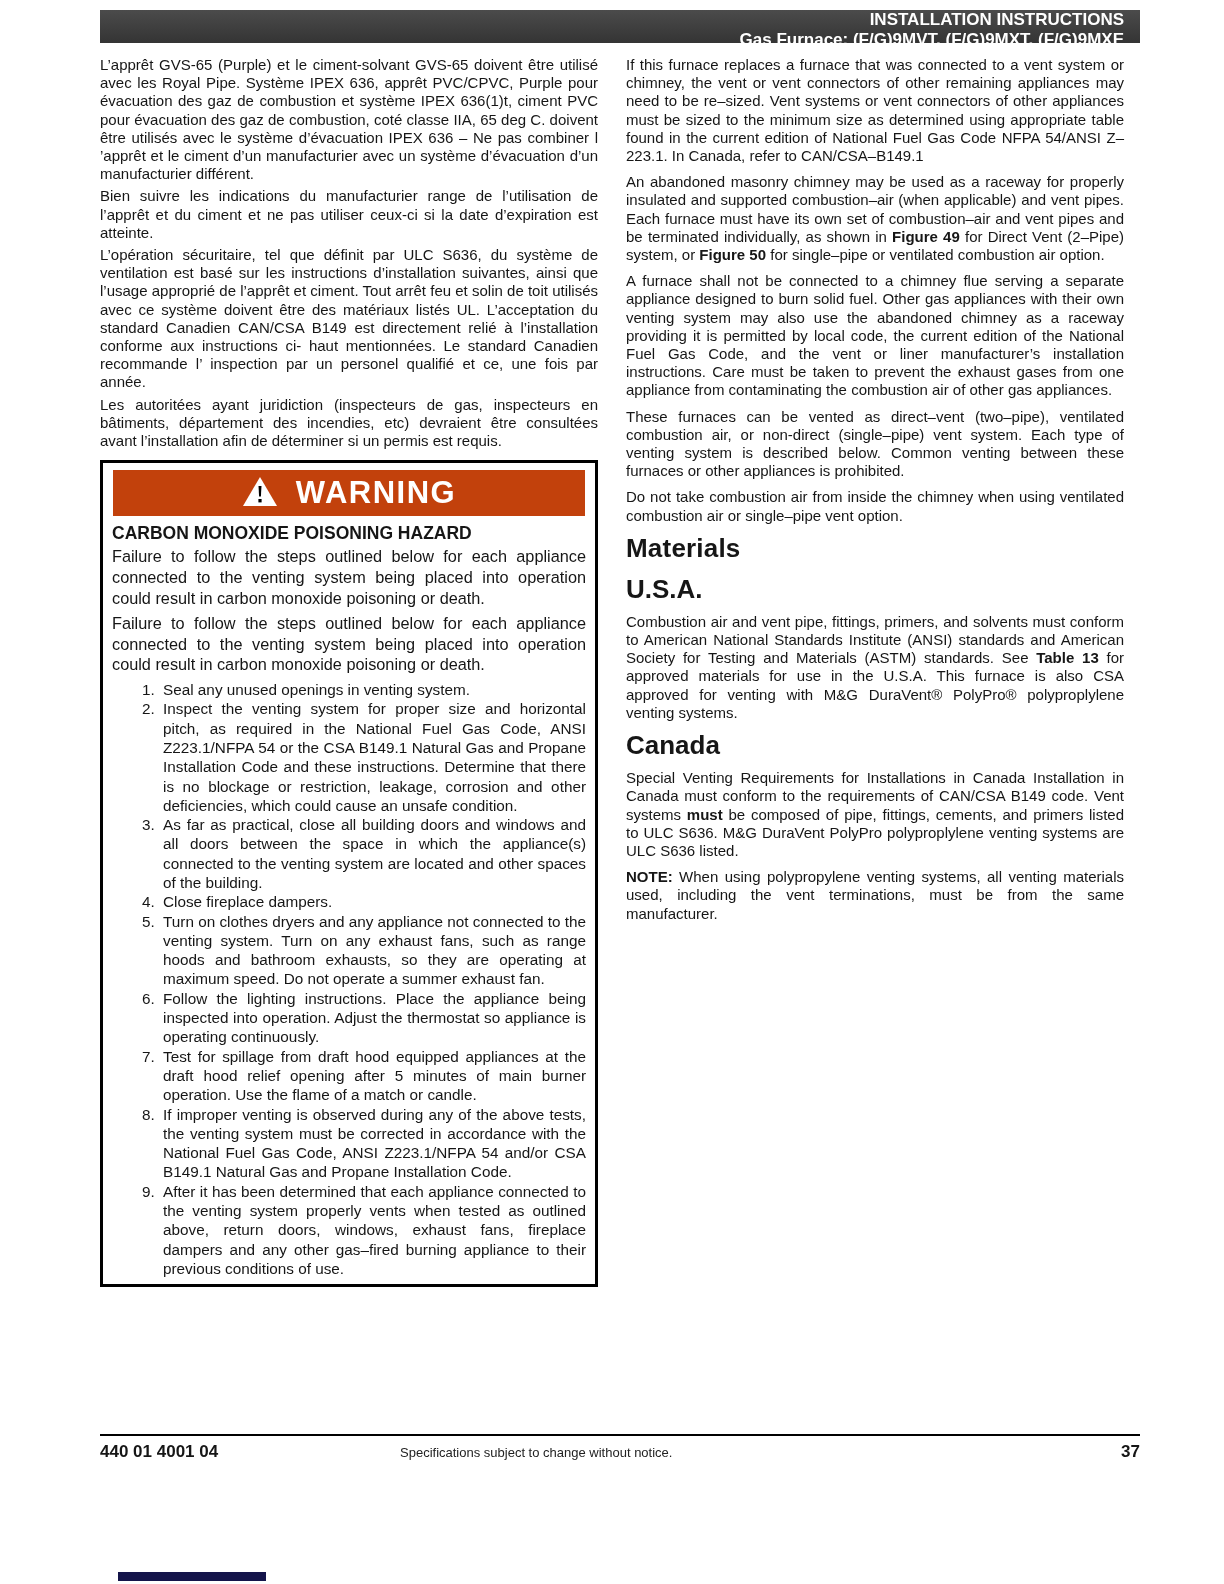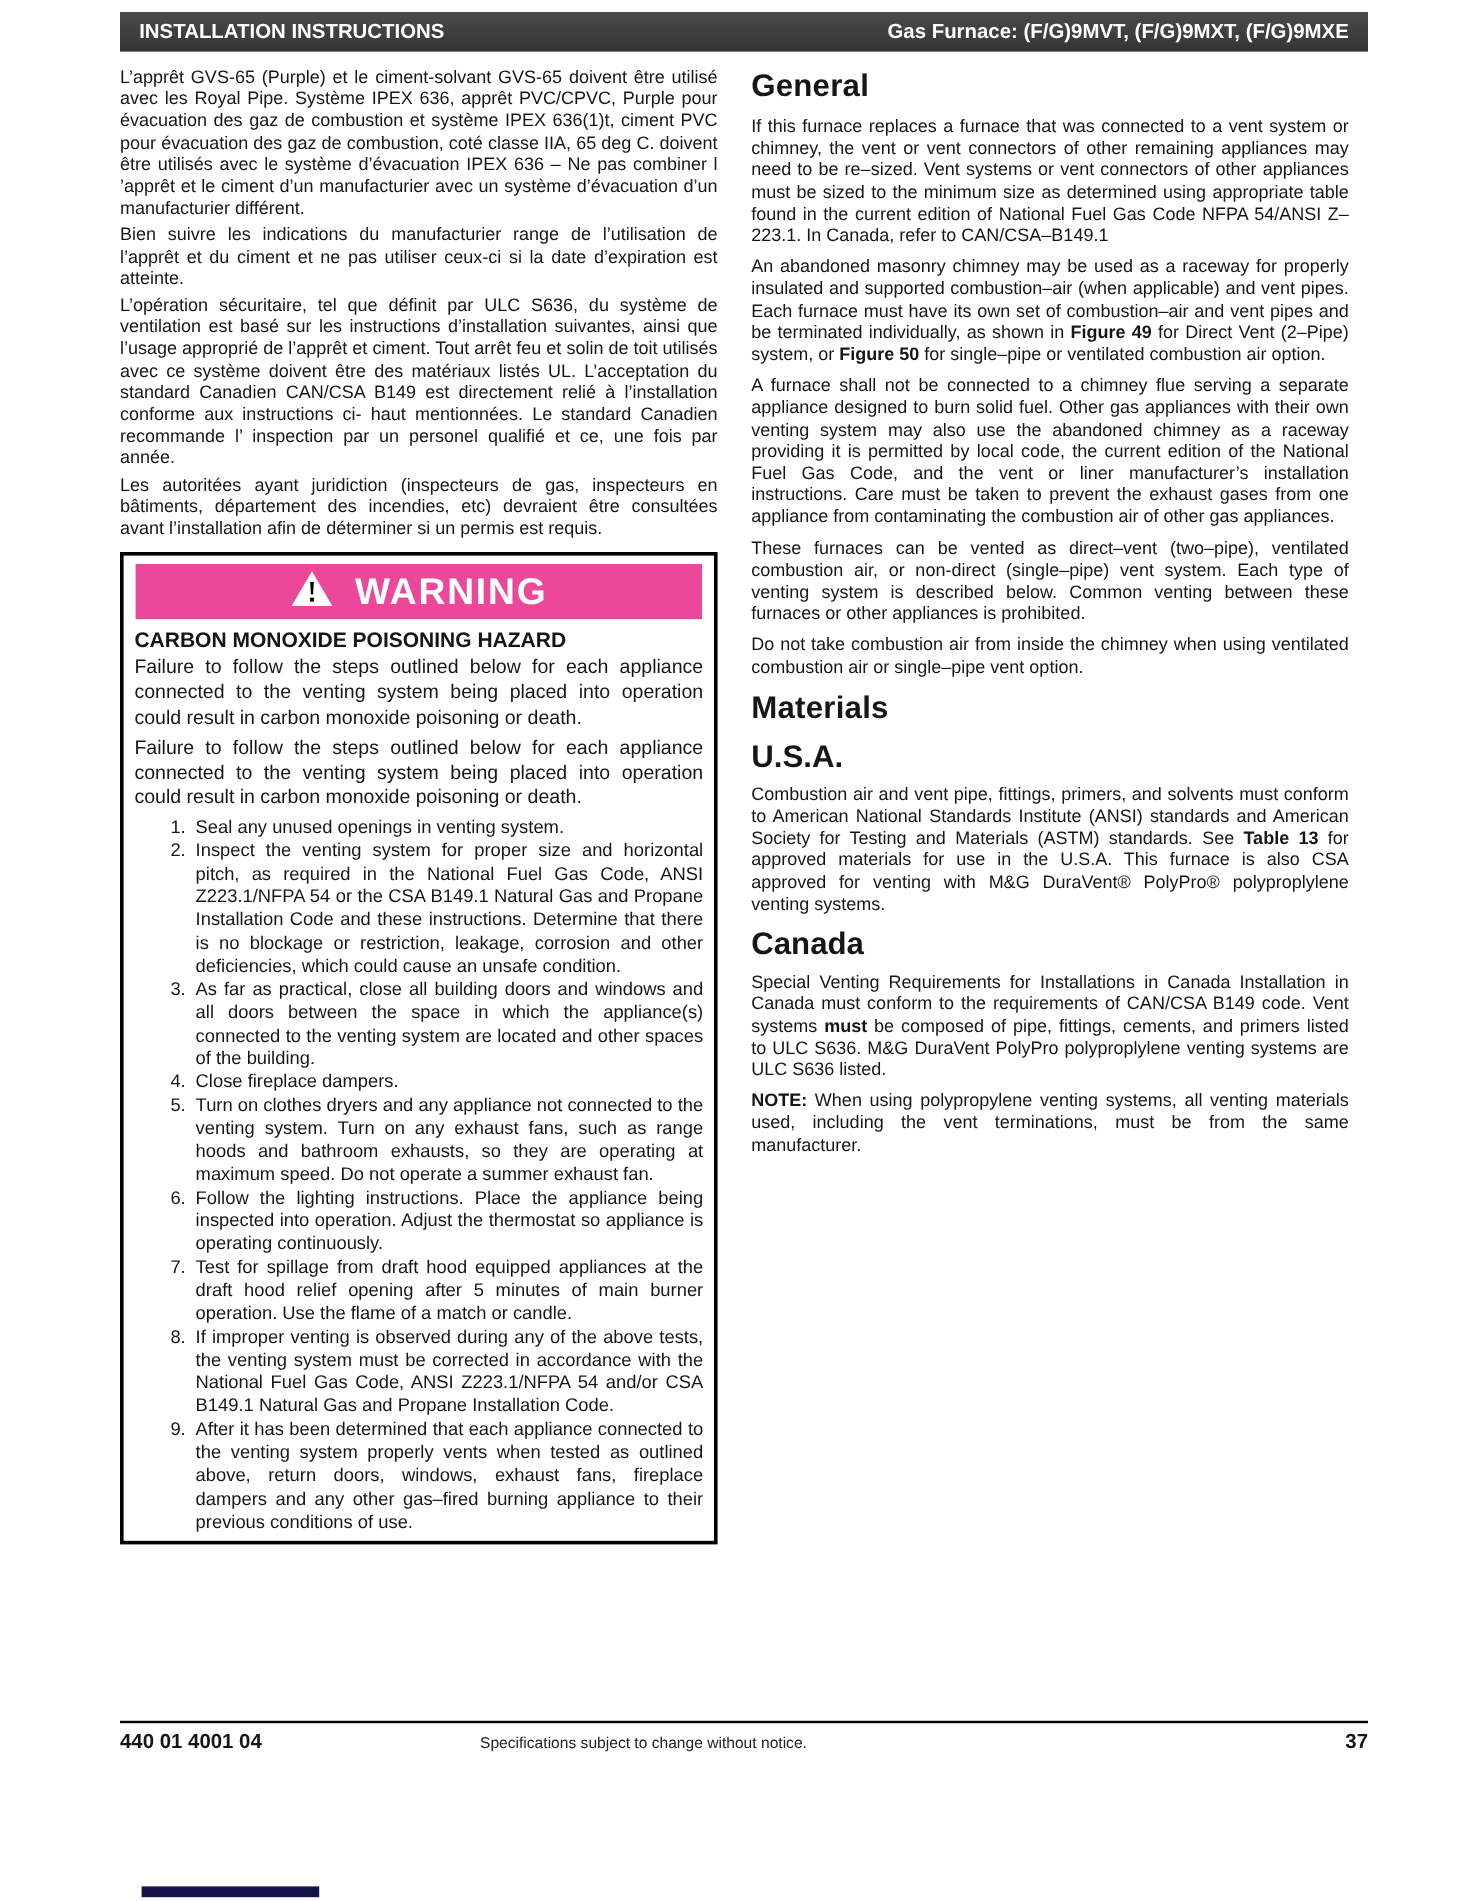--- a/index.html
+++ b/index.html
@@ -10,23 +10,23 @@
     color:#161616;
     position:relative;
     overflow:hidden;
   }
   .header-bar {
     margin:10px 0 0 100px;
     width:1040px; height:33px;
     box-sizing:border-box;
     background:linear-gradient(180deg,#4b4b4b,#343434);
     color:#fff;
-    display:flex; justify-content:space-between; align-items:center;
+    display:flex; justify-content:space-between; align-items:flex-end;
     padding:0 16px;
-    font-weight:bold; font-size:17px;
+    font-weight:bold; font-size:17px;flex-direction:column;
   }
   .columns {
     margin:13px 0 0 100px;
     width:1040px;
     display:flex; gap:28px;
   }
   .col { width:498px; }
   p {
     margin:0 0 8px;
     font-size:15px; line-height:18.2px;
@@ -38,21 +38,21 @@
     letter-spacing:0.2px;
   }
   h1.section.mt { margin-top:4px; }
   h2.sub { font-size:26px; margin:4px 0 8px; padding:0; }
   .warning-box {
     border:3px solid #000;
     margin-top:10px;
     padding:6px 9px 2px;
   }
   .warning-banner {
-    background:#ec4899; color:#fff;
+    background:#c2410c; color:#fff;
     height:46px;
     display:flex; align-items:center; justify-content:center; gap:18px;
     margin:1px 1px 8px;
   }
   .warning-banner .w-text {
     font-size:31px; font-weight:bold; letter-spacing:1.5px;
   }
   .warn-head {
     font-size:17.5px; font-weight:bold;
     margin:0 0 4px; text-align:left;
@@ -114,21 +114,20 @@
         <li>Turn on clothes dryers and any appliance not connected to the venting system. Turn on any exhaust fans, such as range hoods and bathroom exhausts, so they are operating at maximum speed. Do not operate a summer exhaust fan.</li>
         <li>Follow the lighting instructions. Place the appliance being inspected into operation. Adjust the thermostat so appliance is operating continuously.</li>
         <li>Test for spillage from draft hood equipped appliances at the draft hood relief opening after 5 minutes of main burner operation. Use the flame of a match or candle.</li>
         <li>If improper venting is observed during any of the above tests, the venting system must be corrected in accordance with the National Fuel Gas Code, ANSI Z223.1/NFPA 54 and/or CSA B149.1 Natural Gas and Propane Installation Code.</li>
         <li>After it has been determined that each appliance connected to the venting system properly vents when tested as outlined above, return doors, windows, exhaust fans, fireplace dampers and any other gas–fired burning appliance to their previous conditions of use.</li>
       </ol>
     </div>
   </div>
 
   <div class="col">
-    <h1 class="section">General</h1>
     <p>If this furnace replaces a furnace that was connected to a vent system or chimney, the vent or vent connectors of other remaining appliances may need to be re–sized. Vent systems or vent connectors of other appliances must be sized to the minimum size as determined using appropriate table found in the current edition of National Fuel Gas Code NFPA 54/ANSI Z–223.1. In Canada, refer to CAN/CSA–B149.1</p>
     <p><span>An abandoned masonry chimney may be used as a raceway for properly insulated and supported combustion–air (when applicable) and vent pipes. Each furnace must have its own set of combustion–air and vent pipes and be terminated individually, as shown in </span><span class="b">Figure 49</span><span> for Direct Vent (2–Pipe) system, or </span><span class="b">Figure 50</span><span> for single–pipe or ventilated combustion air option.</span></p>
     <p>A furnace shall not be connected to a chimney flue serving a separate appliance designed to burn solid fuel. Other gas appliances with their own venting system may also use the abandoned chimney as a raceway providing it is permitted by local code, the current edition of the National Fuel Gas Code, and the vent or liner manufacturer’s installation instructions. Care must be taken to prevent the exhaust gases from one appliance from contaminating the combustion air of other gas appliances.</p>
     <p>These furnaces can be vented as direct–vent (two–pipe), ventilated combustion air, or non-direct (single–pipe) vent system. Each type of venting system is described below. Common venting between these furnaces or other appliances is prohibited.</p>
     <p>Do not take combustion air from inside the chimney when using ventilated combustion air or single–pipe vent option.</p>
 
     <h1 class="section mt">Materials</h1>
     <h2 class="sub">U.S.A.</h2>
     <p><span>Combustion air and vent pipe, fittings, primers, and solvents must conform to American National Standards Institute (ANSI) standards and American Society for Testing and Materials (ASTM) standards. See </span><span class="b">Table 13</span><span> for approved materials for use in the U.S.A. This furnace is also CSA approved for venting with M&amp;G DuraVent® PolyPro® polyproplylene venting systems.</span></p>
 

